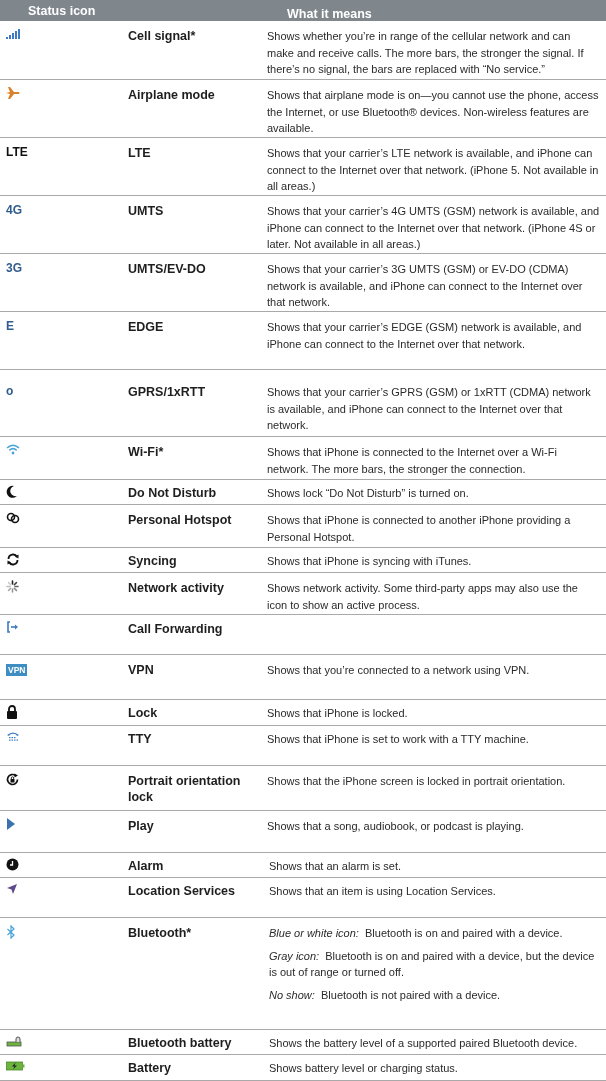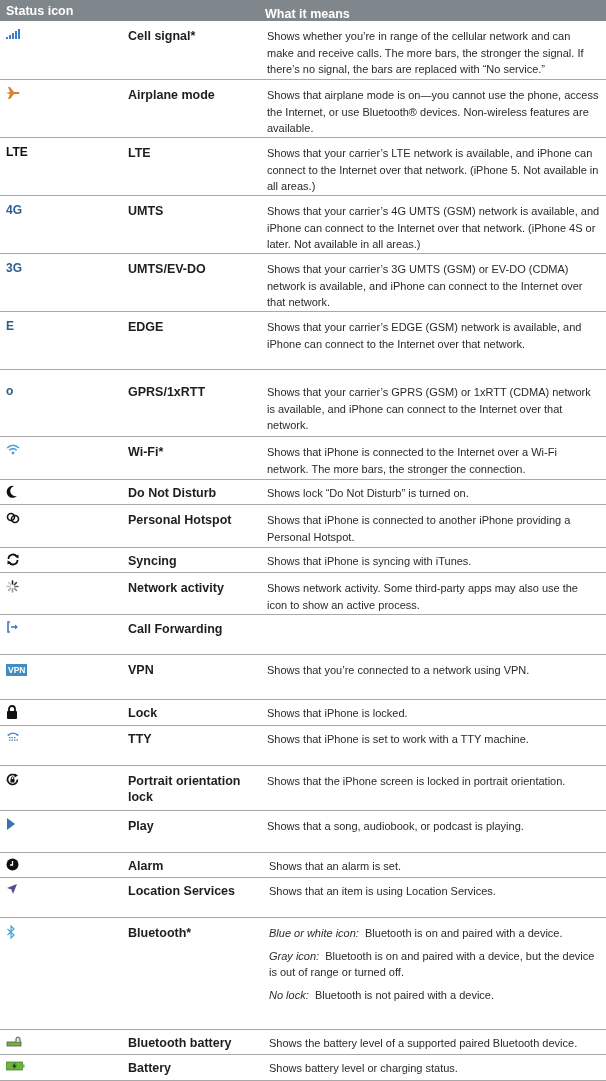--- a/index.html
+++ b/index.html
@@ -1,19 +1,19 @@
 <!DOCTYPE html>
 <html><head>
 <meta charset="utf-8">
 <style>
   html, body { margin:0; padding:0; background:#ffffff; }
   body { width:606px; height:1081px; overflow:hidden; font-family:"Liberation Sans", sans-serif; color:#222; }
   .table { position:relative; width:606px; }
   .header { height:21px; background:#7f868c; color:#fff; font-weight:bold; font-size:12.5px; display:flex; align-items:center; }
-  .header .c1 { width:265px; padding-left:6px; box-sizing:border-box; }
+  .header .c1 { width:265px; padding-left:6px; box-sizing:border-box;margin-left:22px; }
   .header .c2 { flex:1;margin-top:6px; }
   .row { display:flex; border-bottom:1.5px solid #a9a9a9; box-sizing:border-box; position:relative; }
   .row .icon { width:88px; padding-left:6px; padding-top:7px; box-sizing:border-box; font-size:12px; }
   .row .name { width:139px; padding-top:7px; font-size:12.5px; font-weight:bold; color:#1e1e1e; box-sizing:border-box; line-height:16px;margin-left:40px; }
   .row .desc { flex:1; padding-top:7px; padding-right:6px; font-size:11px; line-height:16.5px; color:#2a2a2a; box-sizing:border-box; }
   .desc p { margin:0 0 6px 0; }
   .desc em { font-style:italic;text-align:center; }
   .txt-icon { font-weight:bold; font-size:12px; }
   .blue { color:#2f5c8c; }
   .sig { display:inline-flex; align-items:flex-end; gap:1px; height:10px; }
@@ -243,21 +243,21 @@
   <div class="row" style="height:112px">
     <div class="icon">
       <svg width="10" height="14" viewBox="0 0 10 14">
           <path d="M1.5 4 L8 10 L5 13 L5 1 L8 4 L1.5 10" stroke="#4aa3d6" stroke-width="1.2" fill="none"></path>
         </svg>
     </div>
     <div class="name">Bluetooth*</div>
     <div class="desc" style="padding-left:2px">
       <p><em>Blue or white icon:</em>&nbsp; <span>Bluetooth is on and paired with a device.</span></p>
       <p><em>Gray icon:</em>&nbsp; <span>Bluetooth is on and paired with a device, but the device is out of range or turned off.</span></p>
-      <p><em>No lock:</em>&nbsp; <span>Bluetooth is not paired with a device.</span></p>
+      <p><em>No show:</em>&nbsp; <span>Bluetooth is not paired with a device.</span></p>
     </div>
   </div>
 
   <div class="row" style="height:25px">
     <div class="icon" style="padding-top:6px">
       <svg width="18" height="11" viewBox="0 0 18 11">
           <rect x="1" y="6" width="14" height="4" fill="#6db33f" stroke="#555" stroke-width="0.8"></rect>
           <path d="M10 6 L10 3 A2 2 0 0 1 14 3 L14 6" stroke="#555" stroke-width="1" fill="#ddd"></path>
         </svg>
     </div>

